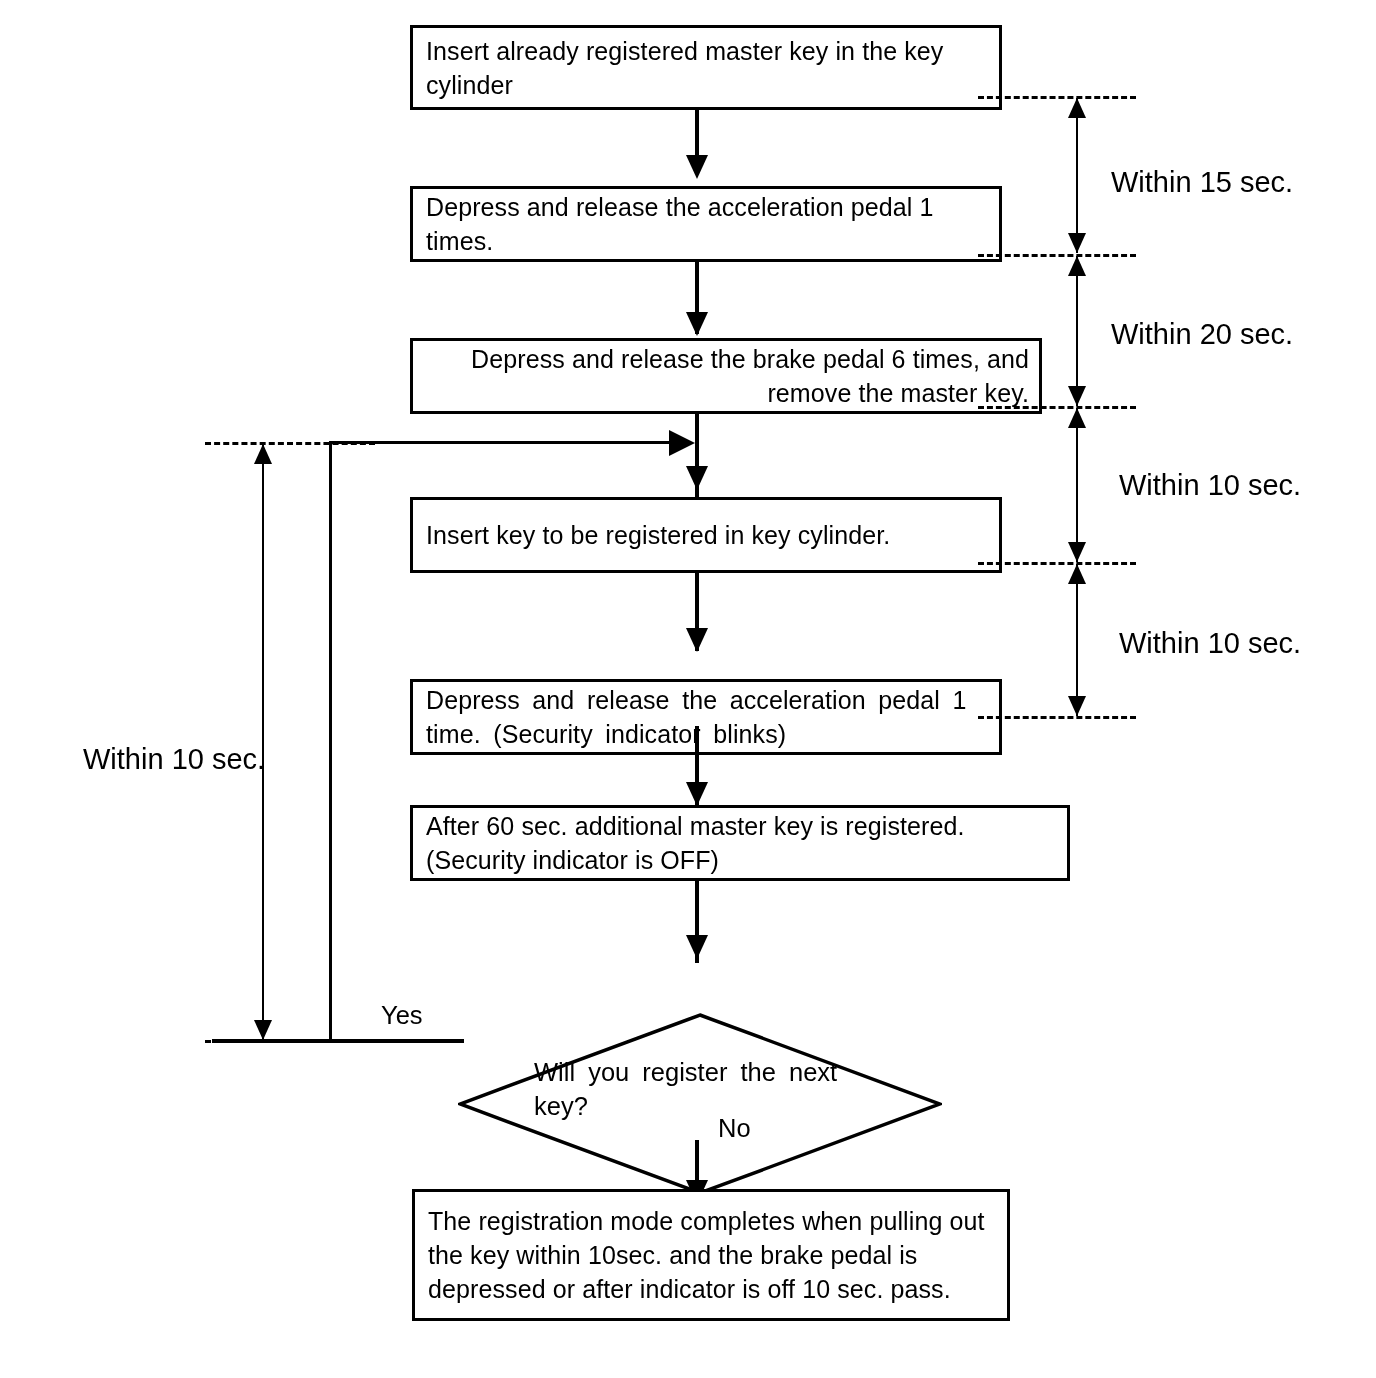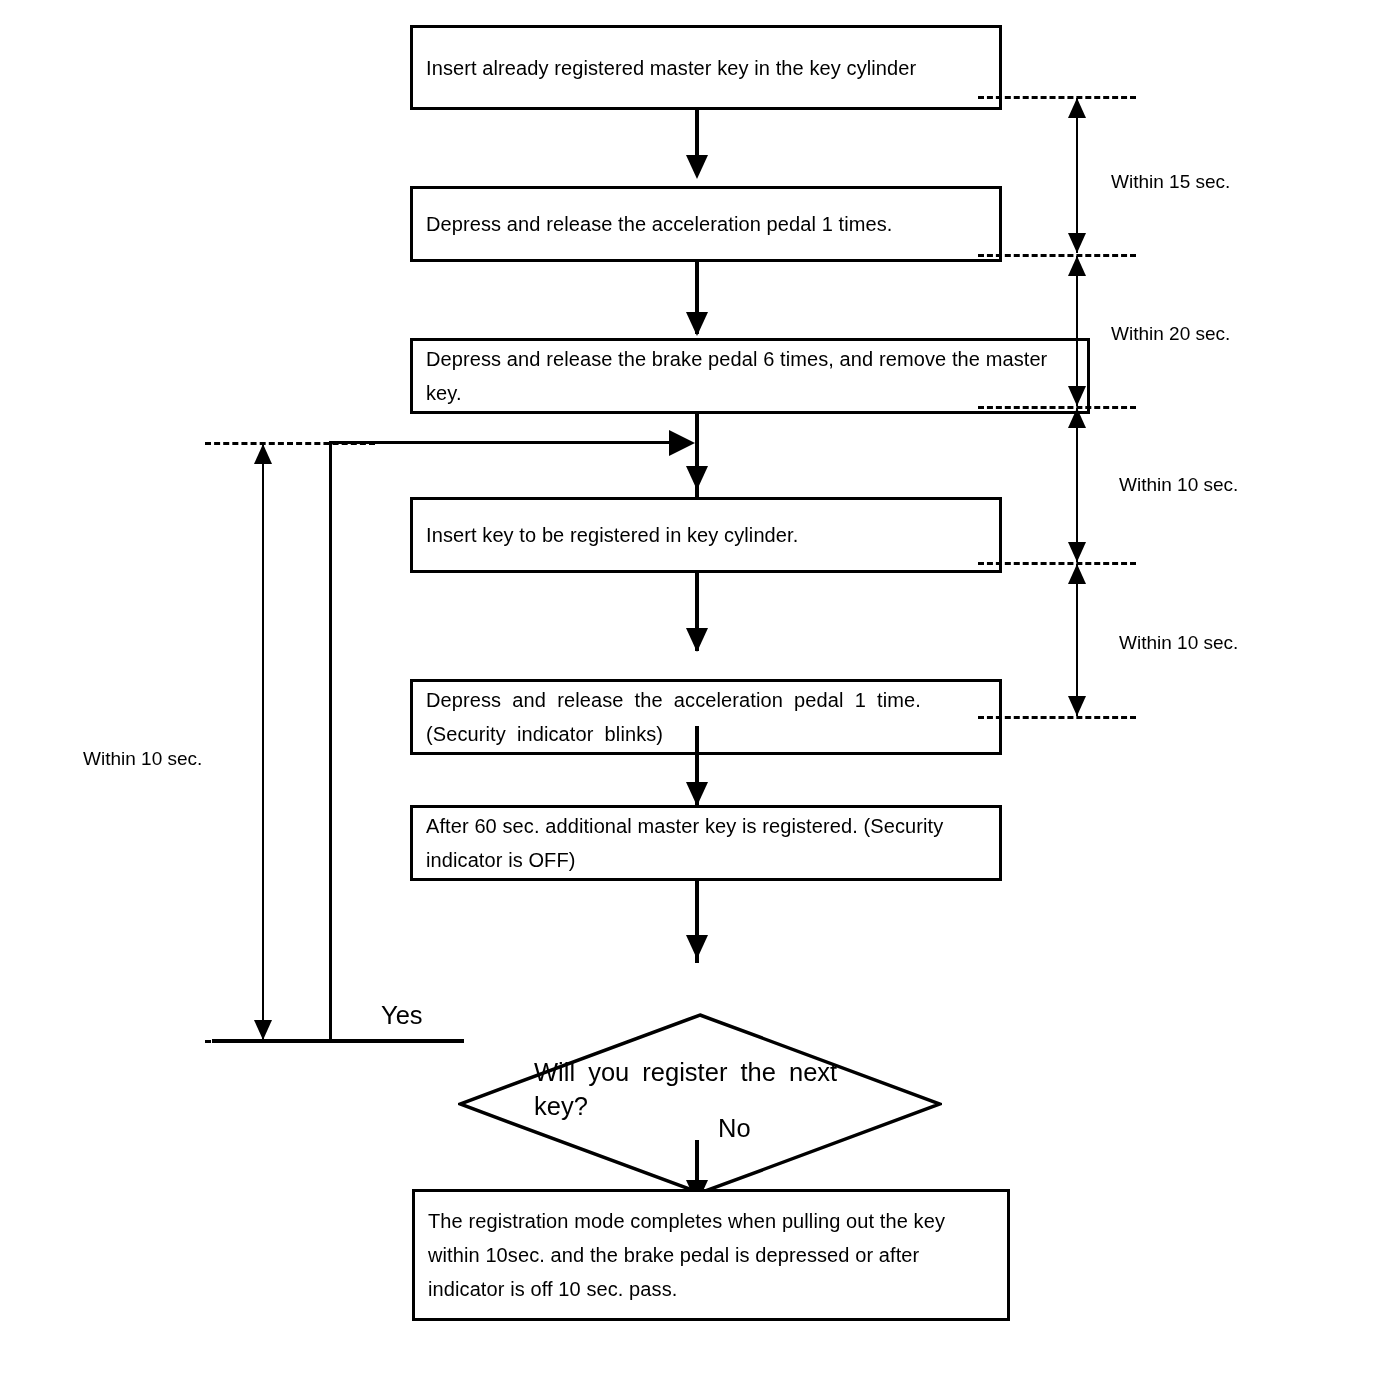--- a/index.html
+++ b/index.html
@@ -21,21 +21,21 @@
     position:absolute;
     box-sizing:border-box;
     border:3px solid #000;
     background:#fff;
     display:flex;
     align-items:center;
   }
   .node .txt{
     display:block;
     padding:0 10px 0 13px;
-    font-size:20px;
+    font-size:25px;
     line-height:34px;
     letter-spacing:0.1px;
     white-space:pre-line;
   }
   .node.justified .txt{ word-spacing:5.5px; }
 
   
   .diamond-wrap{ position:absolute; }
   .diamond-wrap svg{ display:block; }
   .diamond-label{
@@ -87,21 +87,21 @@
   
   .dash{
     position:absolute;
     height:0;
     border-top:3px dashed #000;
   }
 
   
   .anno{
     position:absolute;
-    font-size:19px;
+    font-size:29px;
     line-height:30px;
     white-space:nowrap;
     text-align:center;
   }
   .branch-label{
     position:absolute;
     font-size:25.5px;
     line-height:30px;
     white-space:nowrap;
   }
@@ -118,42 +118,42 @@
   <div class="vline" style="left:695px; top:110px; width:4px; height:58px;"></div>
   <div class="arr-down" style="left:686px; top:155px;"></div>
 
   <div class="node" style="left:410px; top:186px; width:592px; height:76px;">
     <span class="txt">Depress and release the acceleration pedal 1 times.</span>
   </div>
 
   <div class="vline" style="left:695px; top:262px; width:4px; height:72px;"></div>
   <div class="arr-down" style="left:686px; top:312px;"></div>
 
-  <div class="node" style="left:410px; top:338px; width:680px; height:76px;">
+  <div class="node" style="left:410px; top:338px; width:632px; height:76px;text-align:right;">
     <span class="txt">Depress and release the brake pedal 6 times, and remove the master key.</span>
   </div>
 
   <div class="vline" style="left:695px; top:414px; width:4px; height:84px;"></div>
   <div class="arr-down" style="left:686px; top:466px;"></div>
 
   <div class="node" style="left:410px; top:497px; width:592px; height:76px;">
     <span class="txt">Insert key to be registered in key cylinder.</span>
   </div>
 
   <div class="vline" style="left:695px; top:573px; width:4px; height:78px;"></div>
   <div class="arr-down" style="left:686px; top:628px;"></div>
 
   <div class="node justified" style="left:410px; top:650px; width:592px; height:76px;margin-top:29px;">
     <span class="txt">Depress and release the acceleration pedal 1 time. (Security indicator blinks)</span>
   </div>
 
   <div class="vline" style="left:695px; top:726px; width:4px; height:80px;"></div>
   <div class="arr-down" style="left:686px; top:782px;"></div>
 
-  <div class="node" style="left:410px; top:805px; width:592px; height:76px;">
+  <div class="node" style="left:410px; top:805px; width:660px; height:76px;">
     <span class="txt">After 60 sec. additional master key is registered. (Security indicator is OFF)</span>
   </div>
 
   <div class="vline" style="left:695px; top:881px; width:4px; height:82px;"></div>
   <div class="arr-down" style="left:686px; top:935px;"></div>
 
   <div class="diamond-wrap" style="left:458px; top:1013px; width:484px; height:182px;text-decoration:underline;">
     <svg width="484" height="182" viewBox="0 0 484 182">
       <polygon points="242,2 482,91 242,180 2,91" fill="#ffffff" stroke="#000000" stroke-width="3.5"></polygon>
     </svg>

